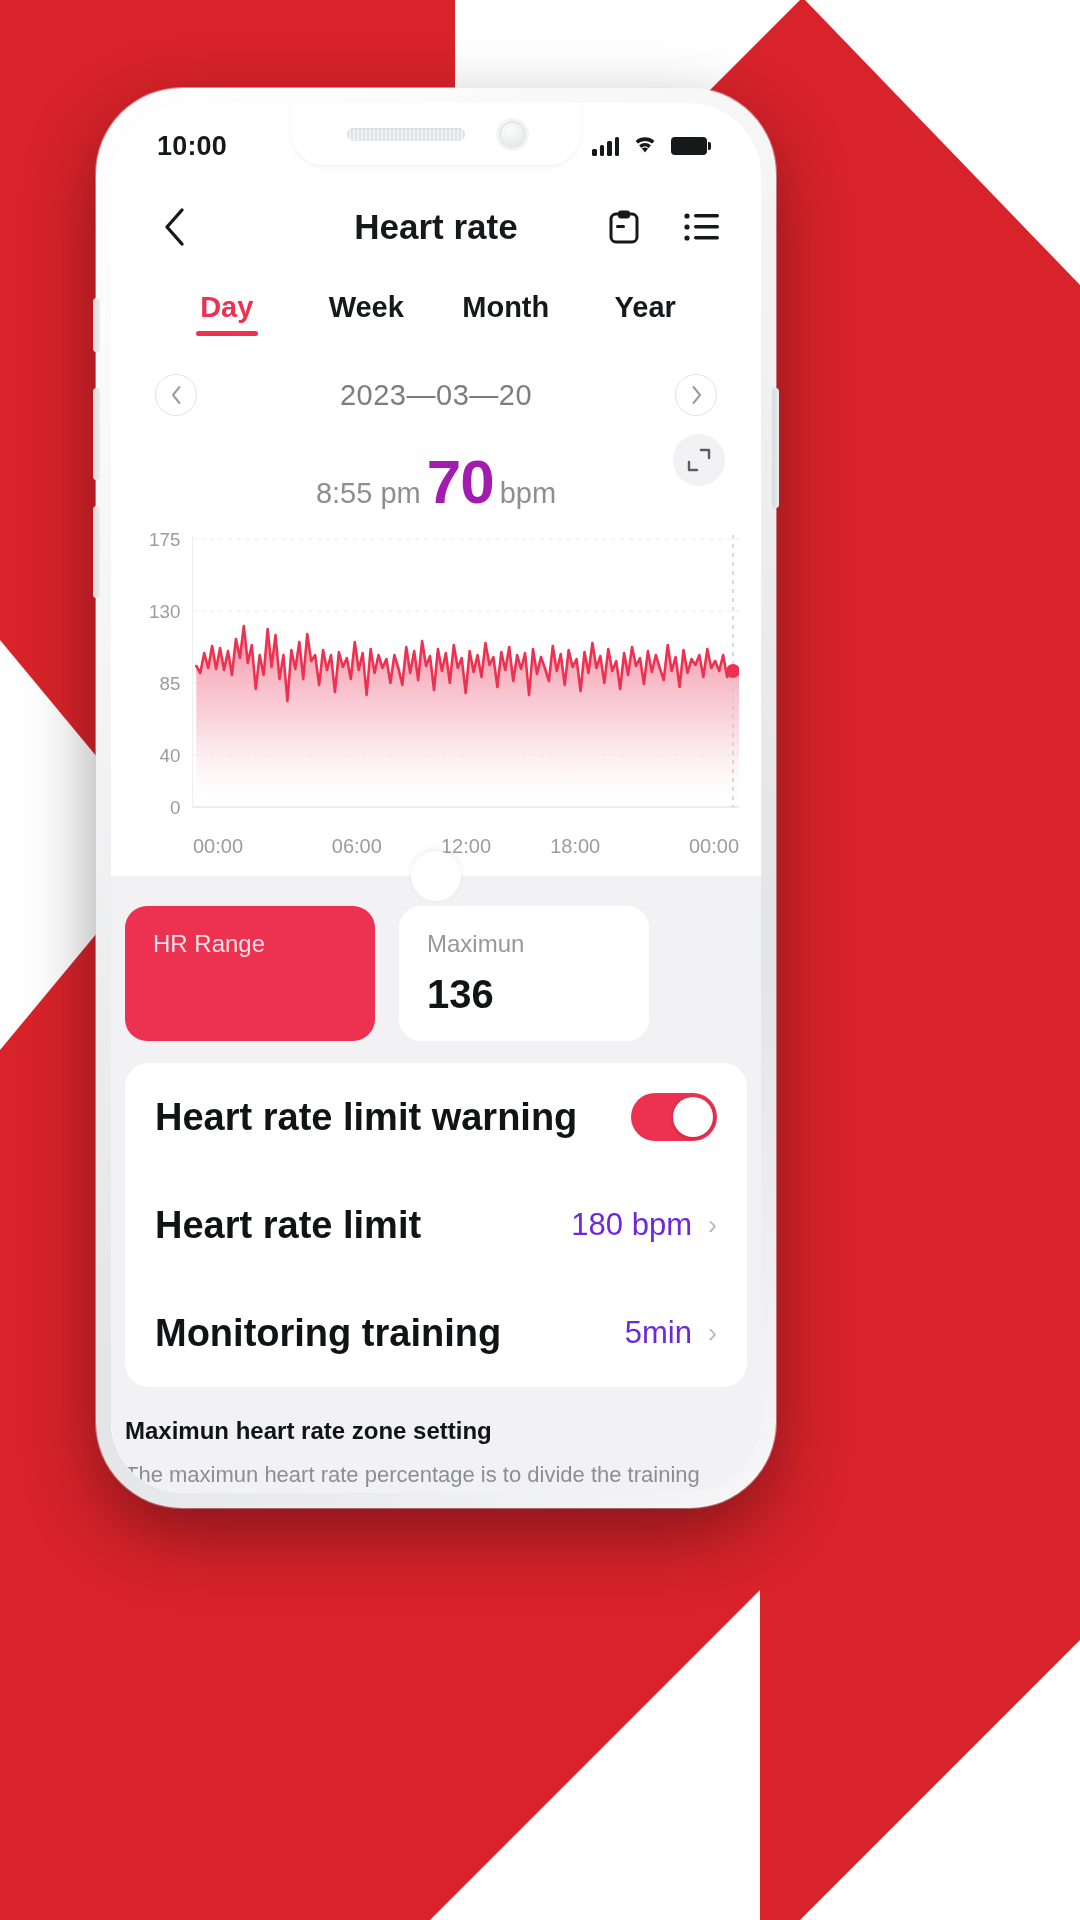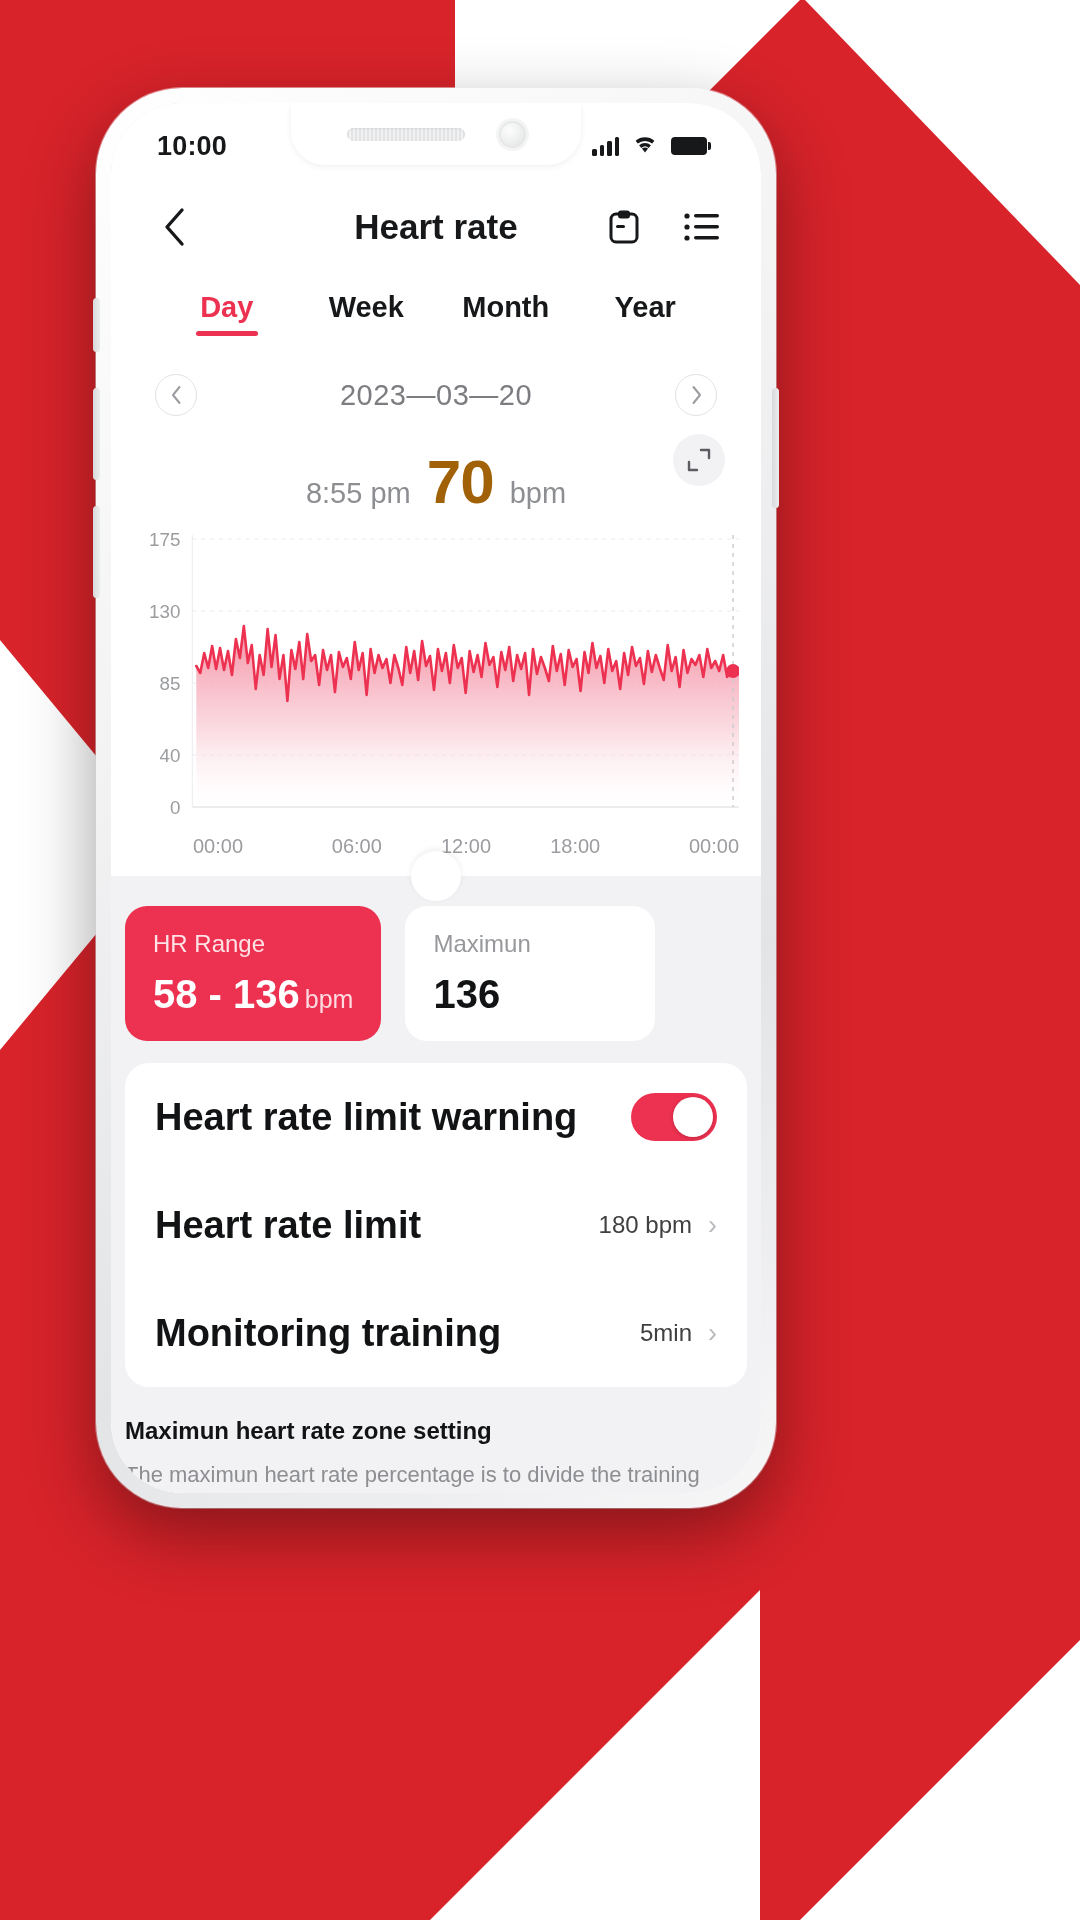--- a/index.html
+++ b/index.html
@@ -104,21 +104,21 @@
     padding:38px 44px 0; flex:0 0 auto;gap:43px; }
   .circ-btn { width:42px; height:42px; border-radius:50%; border:1.6px solid #e2e3e5;
     display:flex; align-items:center; justify-content:center; background:#fff; cursor:pointer;
     color:#9b9c9f; font-size:20px; line-height:1; }
   .date-label { font-size:29px; color:#7c7d80; letter-spacing:.5px; }
 
   
   .valuerow { position:relative; padding:30px 44px 0; flex:0 0 auto; }
   .value-center { text-align:center; }
   .v-time { font-size:29px; color:#8d8e91; vertical-align:baseline; }
-  .v-num  { font-size:62px; font-weight:700; color:#a16207; margin:0 16px; letter-spacing:-1px; }
+  .v-num  { font-size:62px; font-weight:700; color:#a21caf; margin:0 6px; letter-spacing:-1px; }
   .v-unit { font-size:29px; color:#8d8e91; }
   .expand-btn { position:absolute; right:36px; top:18px; width:52px; height:52px; border-radius:50%;
     background:#f2f2f4; display:flex; align-items:center; justify-content:center; cursor:pointer; }
 
   
   .chartwrap { position:relative; padding:8px 22px 0 14px; flex:0 0 auto; }
   .chart { position:relative; width:100%; height:300px; }
   .chart svg { display:block; width:100%; height:100%; }
   .xaxis { display:flex; padding:10px 0 0 68px; }
   .xaxis span { flex:1; text-align:center; font-size:20px; color:#9b9c9f; }
@@ -143,21 +143,21 @@
   .card.pl .card-val { color:#121314; }
   .card-unit { font-size:25px; font-weight:400; margin-left:5px; }
   .card.hl .card-unit { color:#ffdbe1; }
   .card.pl .card-unit { color:#9b9c9f; }
 
   
   .list { background:#fff; border-radius:24px; margin:22px 14px 0; padding:0 30px; }
   .row { display:flex; align-items:center; min-height:108px; }
   .row-label { font-size:38px; font-weight:700; color:#121314; }
   .row-right { margin-left:auto; display:flex; align-items:center; gap:16px; }
-  .row-val { font-size:24px; color:#404040; }
+  .row-val { font-size:31px; color:#6d28d9; }
   .chev { color:#b9babd; font-size:27px; }
   .toggle { width:86px; height:48px; border-radius:26px; background:#ED3150; position:relative; cursor:pointer; }
   .toggle:after { content:""; position:absolute; top:4px; right:4px; width:40px; height:40px;
     border-radius:50%; background:#fff; box-shadow:0 1px 4px rgba(0,0,0,.2); }
 
   
   .zone { padding:30px 14px 0; }
   .zone-h { font-size:24px; font-weight:700; color:#121314; margin-bottom:14px; }
   .zone-p { font-size:22px; line-height:1.42; color:#8d8e91; }
 </style>
@@ -318,21 +318,20 @@
             <span>00:00</span>
           </div>
         </div>
 
         <div class="sheet-wrap">
           <div class="grab"></div>
 
           <div class="cards">
             <div class="card hl">
               <div class="card-title">HR Range</div>
-              <div class="card-val"><span>58 - 136</span><span class="card-unit">bpm</span></div>
             </div>
             <div class="card pl">
               <div class="card-title">Maximun</div>
               <div class="card-val"><span>136</span></div>
             </div>
           </div>
 
           <div class="list">
             <div class="row">
               <div class="row-label">Heart rate limit warning</div>

